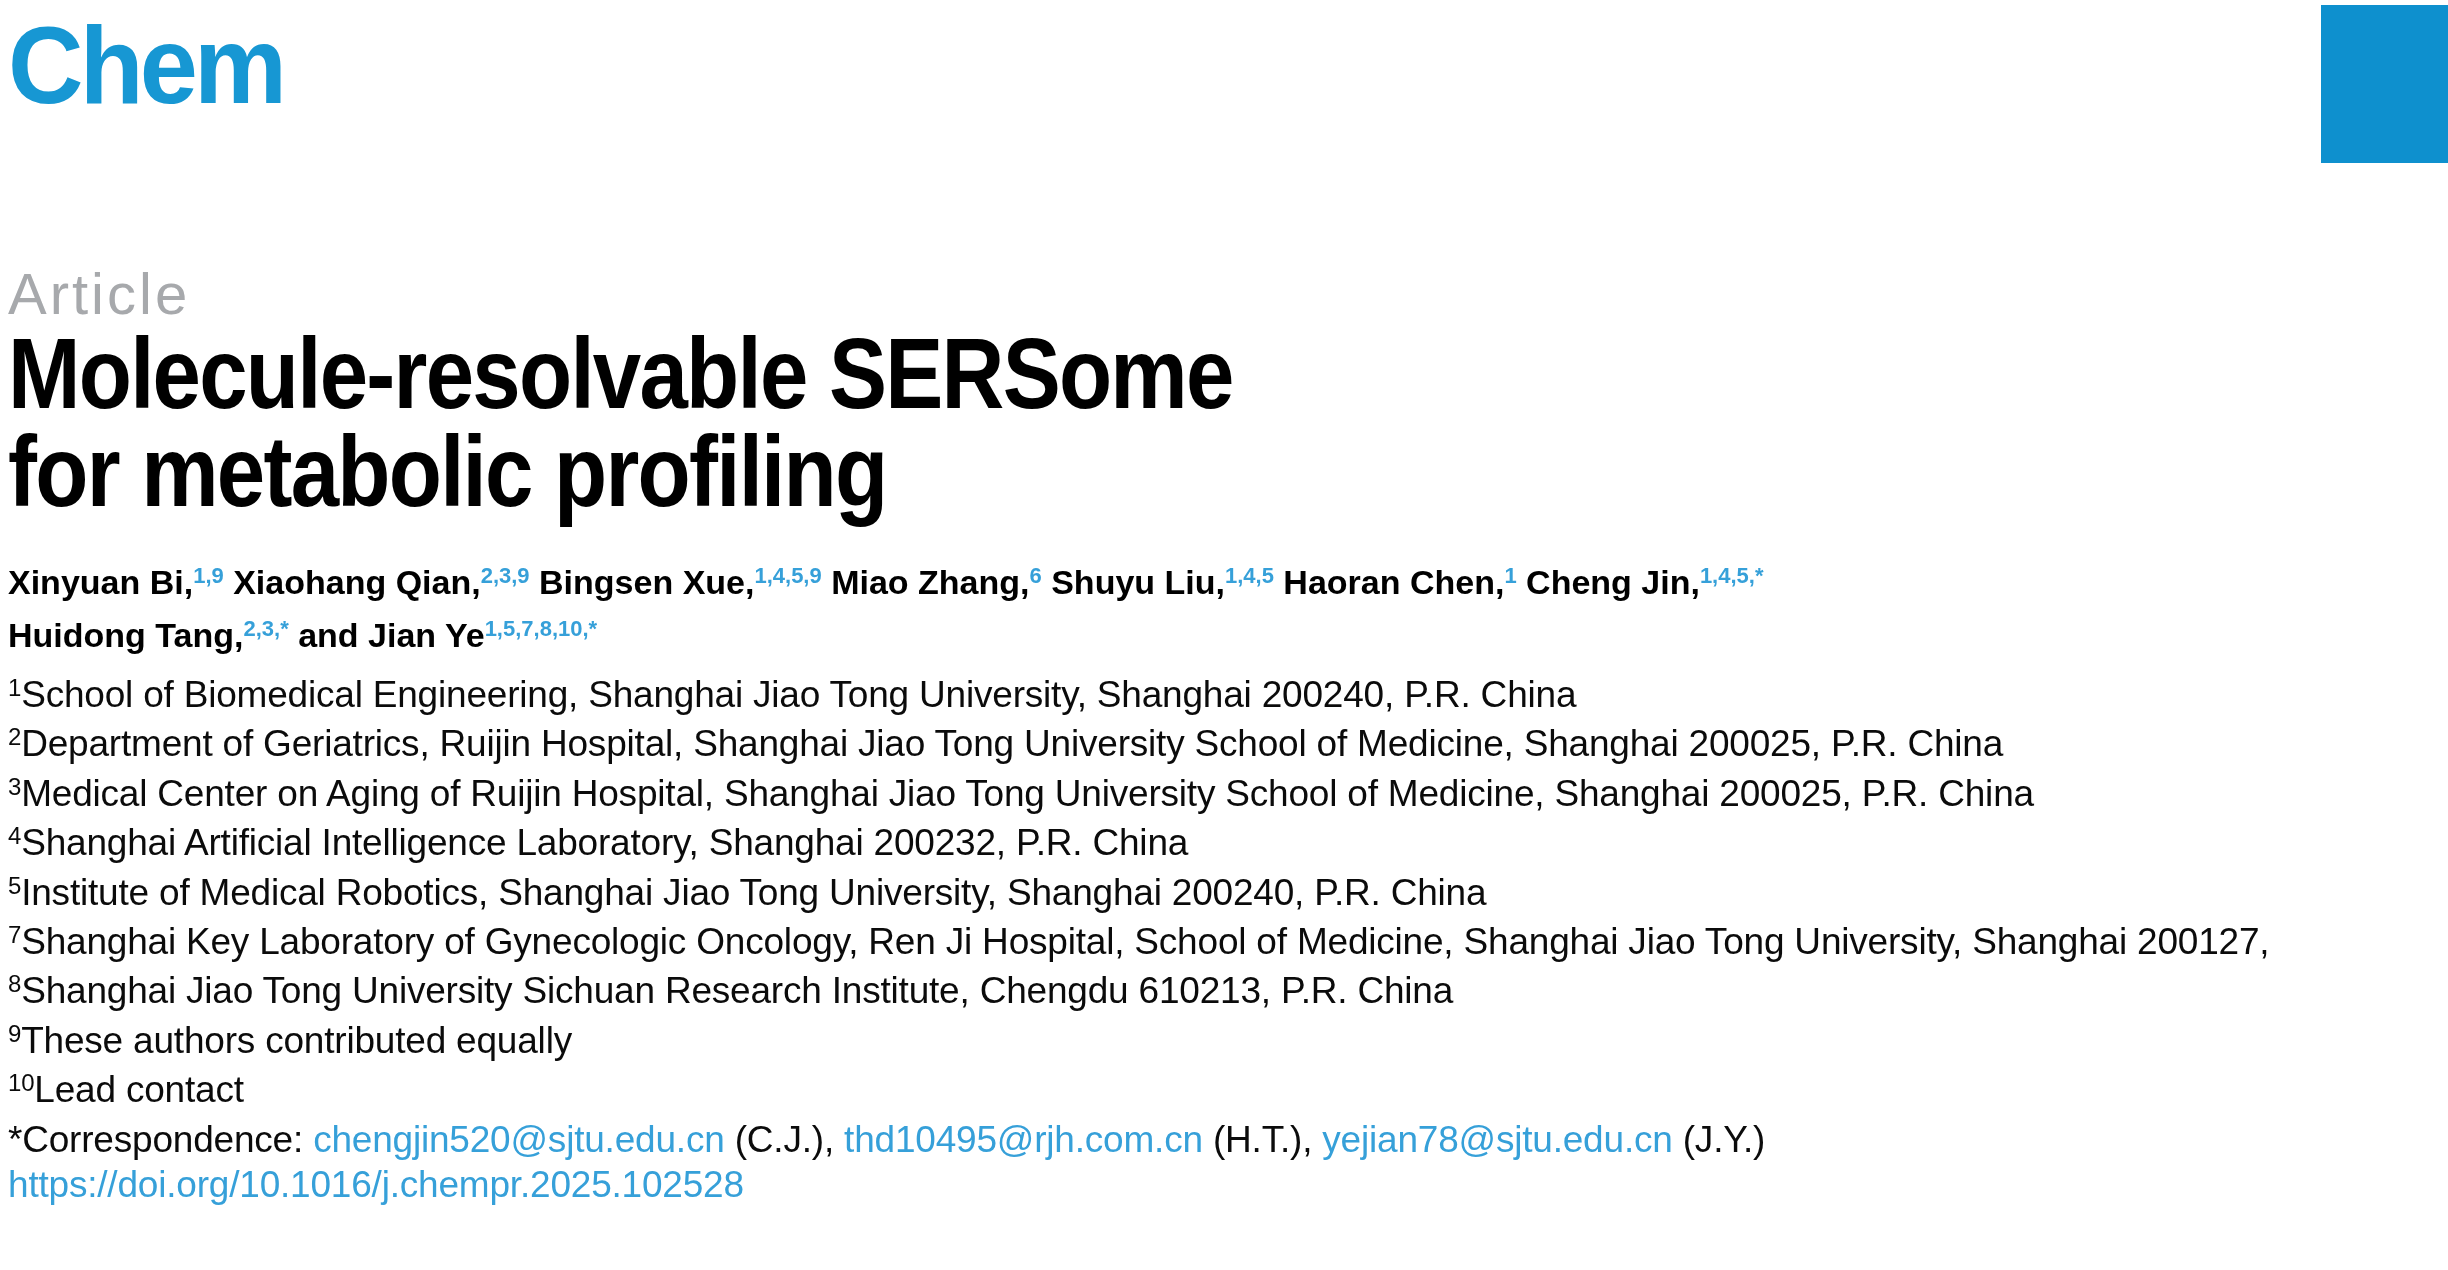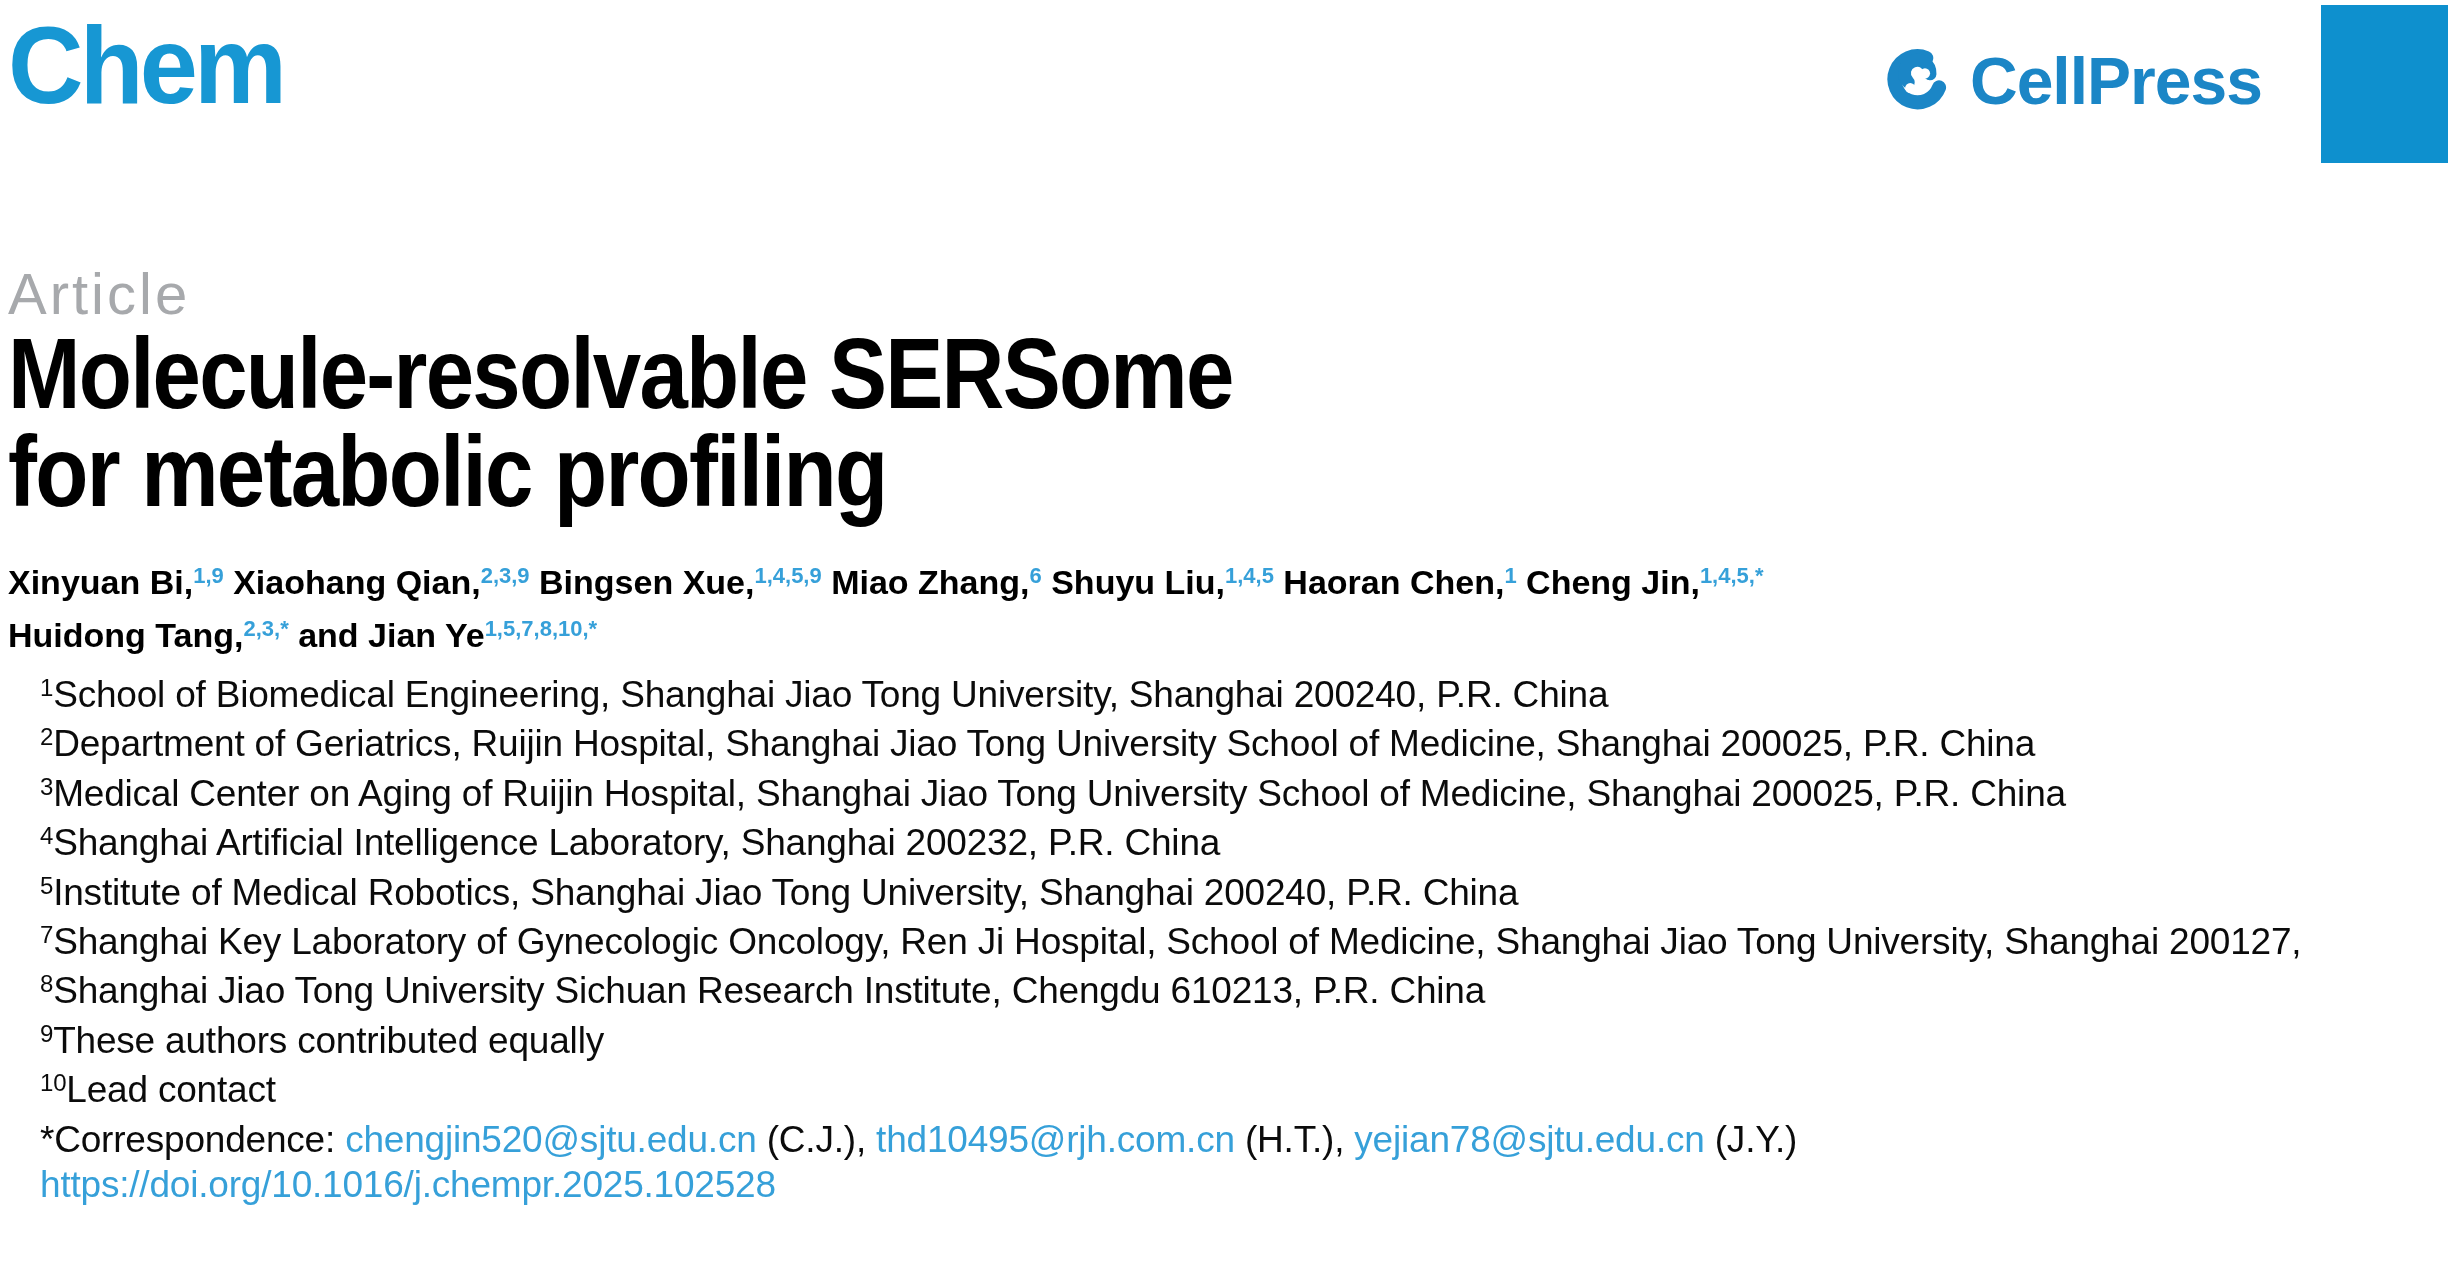--- a/index.html
+++ b/index.html
@@ -51,45 +51,34 @@
   .authors .sup{
     font-size:22px;font-weight:bold;
     position:relative;top:-11px;
   }
   
   .affils{
     position:absolute;left:8px;top:672px;
     font-size:37px;font-weight:normal;line-height:45.4px;
     letter-spacing:-0.2px;color:#0b0b0b;
   }
-  .affils .fline{white-space:nowrap;margin-left:32px;}
+  .affils .fline{white-space:nowrap;}
   .affils .sup{
     font-size:24px;
     position:relative;top:-11px;
   }
   .link{ text-decoration:none;cursor:pointer; }
 </style>
 </head>
 <body>
 
 <div class="page">
 
   <div class="chem-logo" style="color: rgb(23, 151, 211);">Chem</div>
 
-  <div class="cellpress">
-    <span style="display:inline-block;width:64px;height:72px;">
-      <svg viewBox="0 0 100 100" width="64" height="72">
-        <path d="M66 14 A36 36 0 1 0 86 60" fill="none" stroke="#1b86c6" stroke-width="22" stroke-linecap="round"></path>
-        <path d="M38 52 A20 20 0 1 1 72 39" fill="none" stroke="#1b86c6" stroke-width="20" stroke-linecap="round"></path>
-        <circle cx="41" cy="61" r="8" fill="#ffffff"></circle>
-        <circle cx="64" cy="38" r="8" fill="#ffffff"></circle>
-      </svg>
-    </span>
-    <span class="cellpress-text" style="color: rgb(27, 134, 198);">CellPress</span>
-  </div>
 
   <div class="corner-square" style="background: rgb(14, 144, 206);"></div>
 
   <div class="article-label" style="color: rgb(167, 169, 172);">Article</div>
 
   <div class="title">
     <div class="tline">Molecule-resolvable SERSome</div>
     <div class="tline">for metabolic profiling</div>
   </div>
 

